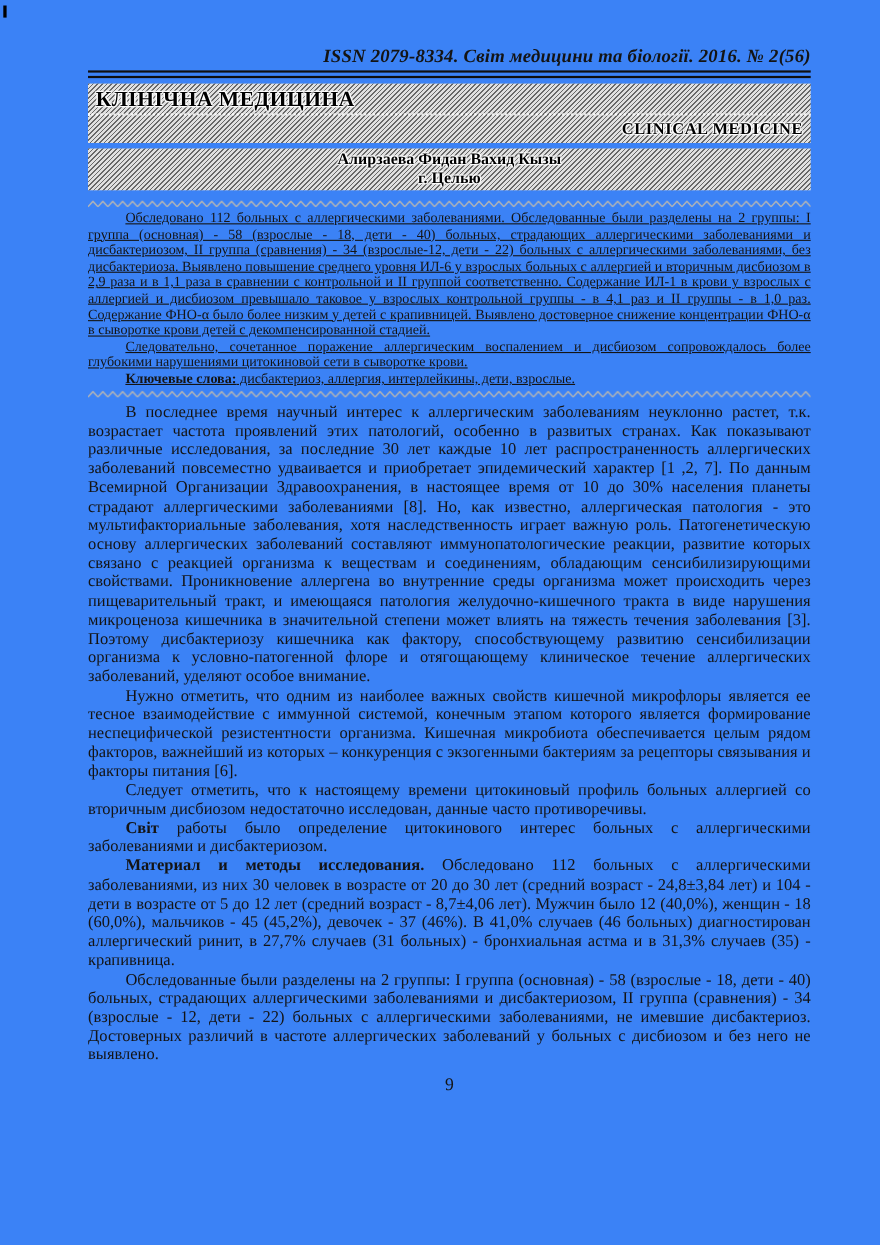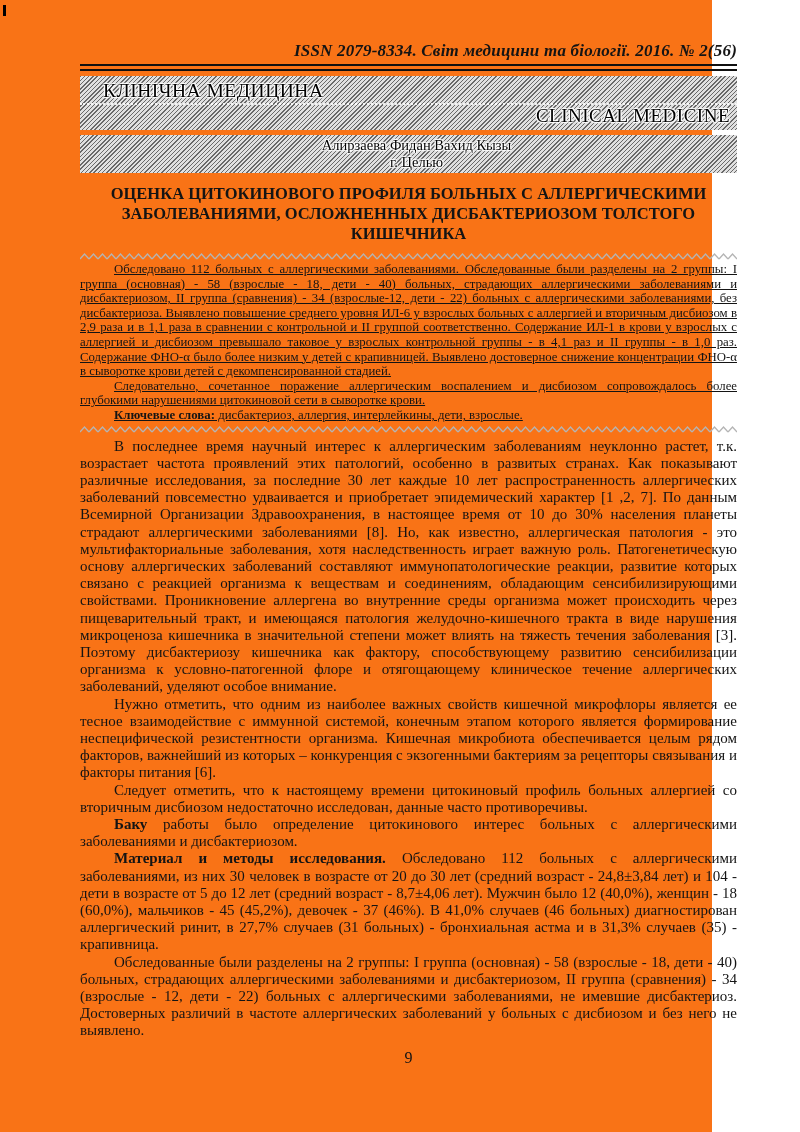--- a/index.html
+++ b/index.html
@@ -4,21 +4,21 @@
 <style>
   * { margin: 0; padding: 0; box-sizing: border-box; }
   html, body { background: #ffffff; }
   body {
     width: 800px; height: 1132px;
     position: relative;
     overflow: hidden;
     font-family: "Liberation Serif", "DejaVu Serif", serif;
     color: #141414;
   }
-  .sheet { width: 712px; height: 1132px; position: relative; background: #f97316; }
+  .sheet { width: 800px; height: 1132px; position: relative; background: #3b82f6; }
 
   .corner-mark {
     position: absolute; left: 3px; top: 5px;
     width: 3px; height: 11px; background: #000;
   }
 
   .content {
     position: absolute; left: 80px; top: 0;
     width: 657px;
   }
@@ -44,43 +44,42 @@
     background-color: #e0e0e0;
     background-image: repeating-linear-gradient(
       135deg,
       rgba(25,25,25,0.60) 0px,
       rgba(25,25,25,0.60) 1px,
       rgba(255,255,255,0) 1px,
       rgba(255,255,255,0) 3px
     );
   }
   .hatch-text {
-    font-weight: normal;
+    font-weight: bold;
     color: #000;
     text-shadow: 0 0 2px #fff, 0 0 2px #fff, 1px 1px 1px #fff, -1px -1px 1px #fff, 1px -1px 1px #fff, -1px 1px 1px #fff;
-    margin-left: 16px;
   }
 
   .banner {
     margin-top: 5px;
     height: 54px;
     position: relative;
   }
   .banner-divider {
     position: absolute; left: 0; top: 50%;
     width: 100%;
     border-top: 2px dotted rgba(255,255,255,0.85);
   }
   .banner-row-ua {
     position: absolute; left: 7px; top: 4px;
     font-size: 19.5px; letter-spacing: 0.5px;
   }
   .banner-row-en {
     position: absolute; right: 7px; bottom: 3px;
-    font-size: 19px; letter-spacing: 0.5px;
+    font-size: 15px; letter-spacing: 0.5px;
   }
 
   .udk {
     margin-top: 8px;
     font-size: 16px;
     font-weight: bold;
     line-height: 19px;
   }
 
   .authors {
@@ -146,21 +145,20 @@
       <div class="banner-row-ua hatch-text">КЛІНІЧНА МЕДИЦИНА</div>
       <div class="banner-row-en hatch-text">CLINICAL MEDICINE</div>
     </div>
 
 
     <div class="authors hatch">
       <div class="hatch-text">Алирзаева Фидан Вахид Кызы</div>
       <div class="hatch-text">г. Целью</div>
     </div>
 
-    <h1 class="title">ОЦЕНКА ЦИТОКИНОВОГО ПРОФИЛЯ БОЛЬНЫХ С АЛЛЕРГИЧЕСКИМИ ЗАБОЛЕВАНИЯМИ, ОСЛОЖНЕННЫХ ДИСБАКТЕРИОЗОМ ТОЛСТОГО КИШЕЧНИКА</h1>
 
     <svg class="zigzag below-title" width="657" height="7" aria-hidden="true">
       <defs>
         <pattern id="zz1" width="9" height="7" patternUnits="userSpaceOnUse">
           <polyline points="0,6 4.5,1 9,6" fill="none" stroke="#b4b4b4" stroke-width="1.3"></polyline>
         </pattern>
       </defs>
       <rect width="657" height="7" fill="url(#zz1)"></rect>
     </svg>
 
@@ -176,21 +174,21 @@
           <polyline points="0,6 4.5,1 9,6" fill="none" stroke="#b4b4b4" stroke-width="1.3"></polyline>
         </pattern>
       </defs>
       <rect width="657" height="7" fill="url(#zz2)"></rect>
     </svg>
 
     <div class="bodytext">
       <p>В последнее время научный интерес к аллергическим заболеваниям неуклонно растет, т.к. возрастает частота проявлений этих патологий, особенно в развитых странах. Как показывают различные исследования, за последние 30 лет каждые 10 лет распространенность аллергических заболеваний повсеместно удваивается и приобретает эпидемический характер [1 ,2, 7]. По данным Всемирной Организации Здравоохранения, в настоящее время от 10 до 30% населения планеты страдают аллергическими заболеваниями [8]. Но, как известно, аллергическая патология - это мультифакториальные заболевания, хотя наследственность играет важную роль. Патогенетическую основу аллергических заболеваний составляют иммунопатологические реакции, развитие которых связано с реакцией организма к веществам и соединениям, обладающим сенсибилизирующими свойствами. Проникновение аллергена во внутренние среды организма может происходить через пищеварительный тракт, и имеющаяся патология желудочно-кишечного тракта в виде нарушения микроценоза кишечника в значительной степени может влиять на тяжесть течения заболевания [3]. Поэтому дисбактериозу кишечника как фактору, способствующему развитию сенсибилизации организма к условно-патогенной флоре и отягощающему клиническое течение аллергических заболеваний, уделяют особое внимание.</p>
       <p>Нужно отметить, что одним из наиболее важных свойств кишечной микрофлоры является ее тесное взаимодействие с иммунной системой, конечным этапом которого является формирование неспецифической резистентности организма. Кишечная микробиота обеспечивается целым рядом факторов, важнейший из которых – конкуренция с экзогенными бактериям за рецепторы связывания и факторы питания [6].</p>
       <p>Следует отметить, что к настоящему времени цитокиновый профиль больных аллергией со вторичным дисбиозом недостаточно исследован, данные часто противоречивы.</p>
-      <p><b>Баку</b><span> работы было определение цитокинового интерес больных с аллергическими заболеваниями и дисбактериозом.</span></p>
+      <p><b>Світ</b><span> работы было определение цитокинового интерес больных с аллергическими заболеваниями и дисбактериозом.</span></p>
       <p><b>Материал и методы исследования.</b><span> Обследовано 112 больных с аллергическими заболеваниями, из них 30 человек в возрасте от 20 до 30 лет (средний возраст - 24,8±3,84 лет) и 104 - дети в возрасте от 5 до 12 лет (средний возраст - 8,7±4,06 лет). Мужчин было 12 (40,0%), женщин - 18 (60,0%), мальчиков - 45 (45,2%), девочек - 37 (46%). В 41,0% случаев (46 больных) диагностирован аллергический ринит, в 27,7% случаев (31 больных) - бронхиальная астма и в 31,3% случаев (35) - крапивница.</span></p>
       <p>Обследованные были разделены на 2 группы: I группа (основная) - 58 (взрослые - 18, дети - 40) больных, страдающих аллергическими заболеваниями и дисбактериозом, II группа (сравнения) - 34 (взрослые - 12, дети - 22) больных с аллергическими заболеваниями, не имевшие дисбактериоз. Достоверных различий в частоте аллергических заболеваний у больных с дисбиозом и без него не выявлено.</p>
     </div>
 
     <div class="pageno">9</div>
 
   </div>
 </div>
 
 </body></html>

